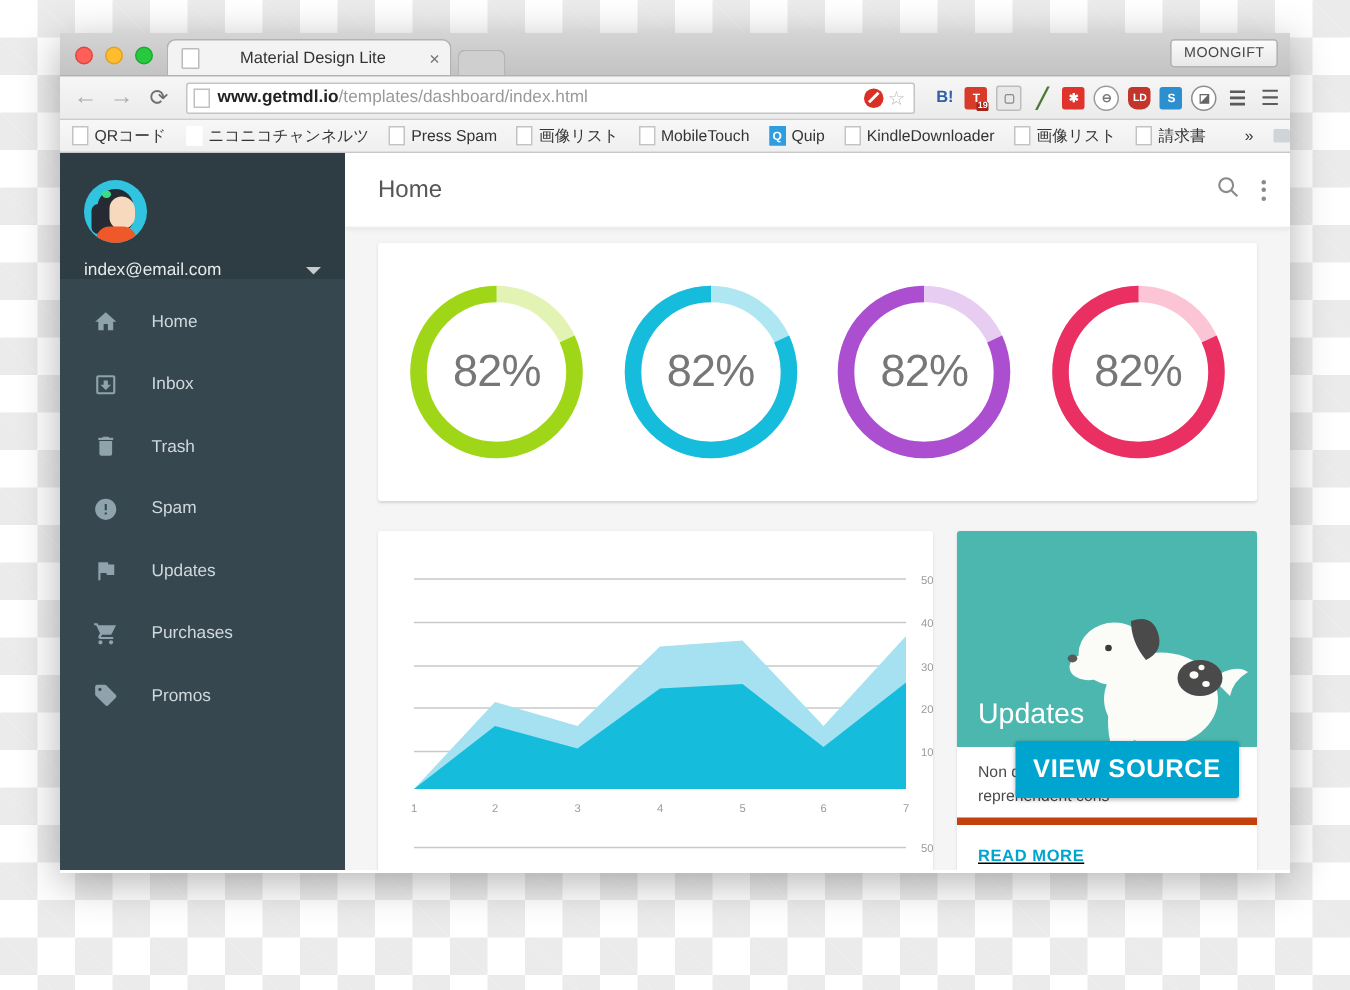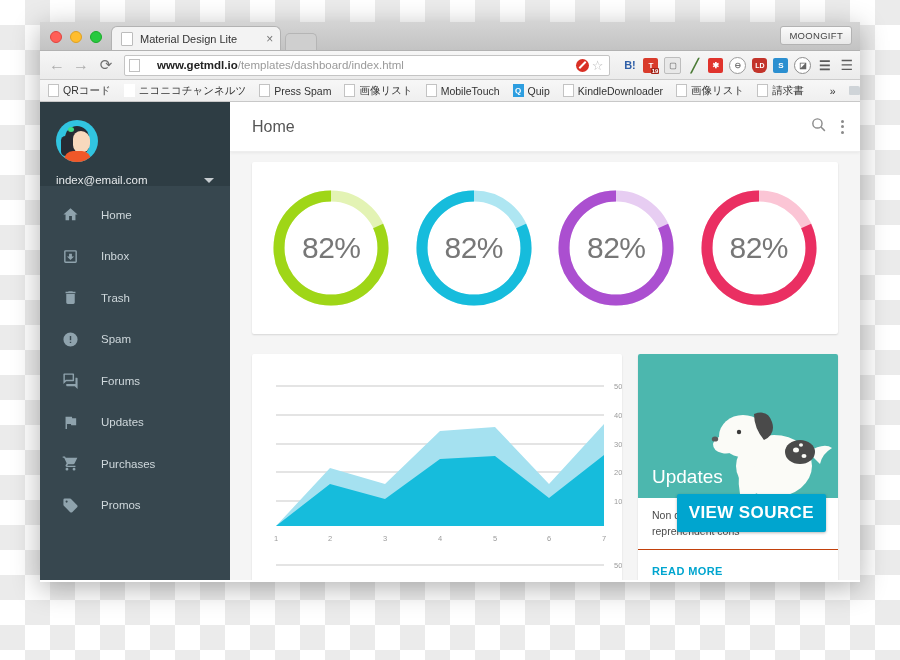--- a/index.html
+++ b/index.html
@@ -59,21 +59,21 @@
   }
   .tab .page-ico {
     width: 10px; height: 12px;
     background: #fff;
     border: 1px solid #bcbcbc;
     border-radius: 1px;
     flex: 0 0 auto;
   }
   .tab .tab-title {
     font-size: 11px; color: #333;
-    white-space: nowrap; overflow: hidden; text-overflow: ellipsis;
+    white-space: nowrap; overflow: hidden; text-overflow: ellipsis; margin-left: 20px;
   }
   .tab .tab-close {
     font-size: 12px; color: #777; line-height: 1;
     margin-left: 22px;
   }
   .tab-newghost {
     width: 30px; height: 16px;
     background: #cfcfcf;
     border: 1px solid #b5b5b5;
     border-bottom: none;
@@ -102,21 +102,21 @@
   .navbtn { color: #adadad; font-size: 16px; width: 20px; text-align: center; line-height: 1; }
   .reload { color: #6f6f6f; font-size: 15px; width: 22px; text-align: center; font-weight: 300; }
   .urlbox {
     flex: 1 1 auto;
     height: 19px;
     background: #fff;
     border: 1px solid #c4c4c4;
     border-radius: 2px;
     display: flex; align-items: center;
     padding: 0 4px;
-    gap: 17px;
+    gap: 5px;
     margin: 0 3px;
     overflow: hidden;
   }
   .urlbox .page-ico { width: 9px; height: 11px; background:#fff; border:1px solid #c0c0c0; flex:0 0 auto;}
   .url-text { font-size: 11.5px; color: #9a9a9a; white-space: nowrap; }
   .url-text b { color: #222; font-weight: bold; }
   .url-right { display: flex; align-items: center; gap: 3px; padding-right: 2px; }
   .noentry {
     width: 13px; height: 13px; border-radius: 50%;
     background: #d93025; position: relative;
@@ -293,22 +293,23 @@
   .view-source {
     position: absolute; right: 12px; bottom: 58px;
     background: #00a5cf; color: #fff;
     font-size: 17px; font-weight: bold;
     padding: 9px 12px; border-radius: 2px;
     letter-spacing: 0.4px;
     box-shadow: 0 1px 3px rgba(0,0,0,0.28);
   }
   .updates-footer {
     position: absolute; left: 0; right: 0; bottom: 0;
-    border-top: 1px solid #c2410c;
+    border-top: 5px solid #c2410c;
     padding: 11px 14px;
+    text-decoration: underline;
   }
   .read-more { font-size: 11px; color: #00a5cf; font-weight: bold; letter-spacing: 0.4px; }
 </style>
 </head>
 <body>
 
 <div id="backdrop"></div>
 
 <div id="browser">
 
@@ -447,28 +448,20 @@
 
         <div class="nav-item">
           <span class="ico">
               <svg viewBox="0 0 24 24">
                 <path d="M12 2a10 10 0 100 20 10 10 0 000-20zm1 15h-2v-2h2v2zm0-4h-2V7h2v6z"></path>
               </svg>
             </span>
           <span>Spam</span>
         </div>
 
-        <div class="nav-item">
-          <span class="ico">
-              <svg viewBox="0 0 24 24">
-                <path d="M15 4v7H5.2L4 12.2V4h11m1-2H3a1 1 0 00-1 1v14l4-4h10a1 1 0 001-1V3a1 1 0 00-1-1zm5 6h-2v9H6v2a1 1 0 001 1h11l4 4V9a1 1 0 00-1-1z"></path>
-              </svg>
-            </span>
-          <span>Forums</span>
-        </div>
 
         <div class="nav-item">
           <span class="ico">
               <svg viewBox="0 0 24 24">
                 <path d="M14.4 6L14 4H5v17h2v-7h5.6l.4 2h7V6z"></path>
               </svg>
             </span>
           <span>Updates</span>
         </div>
 

